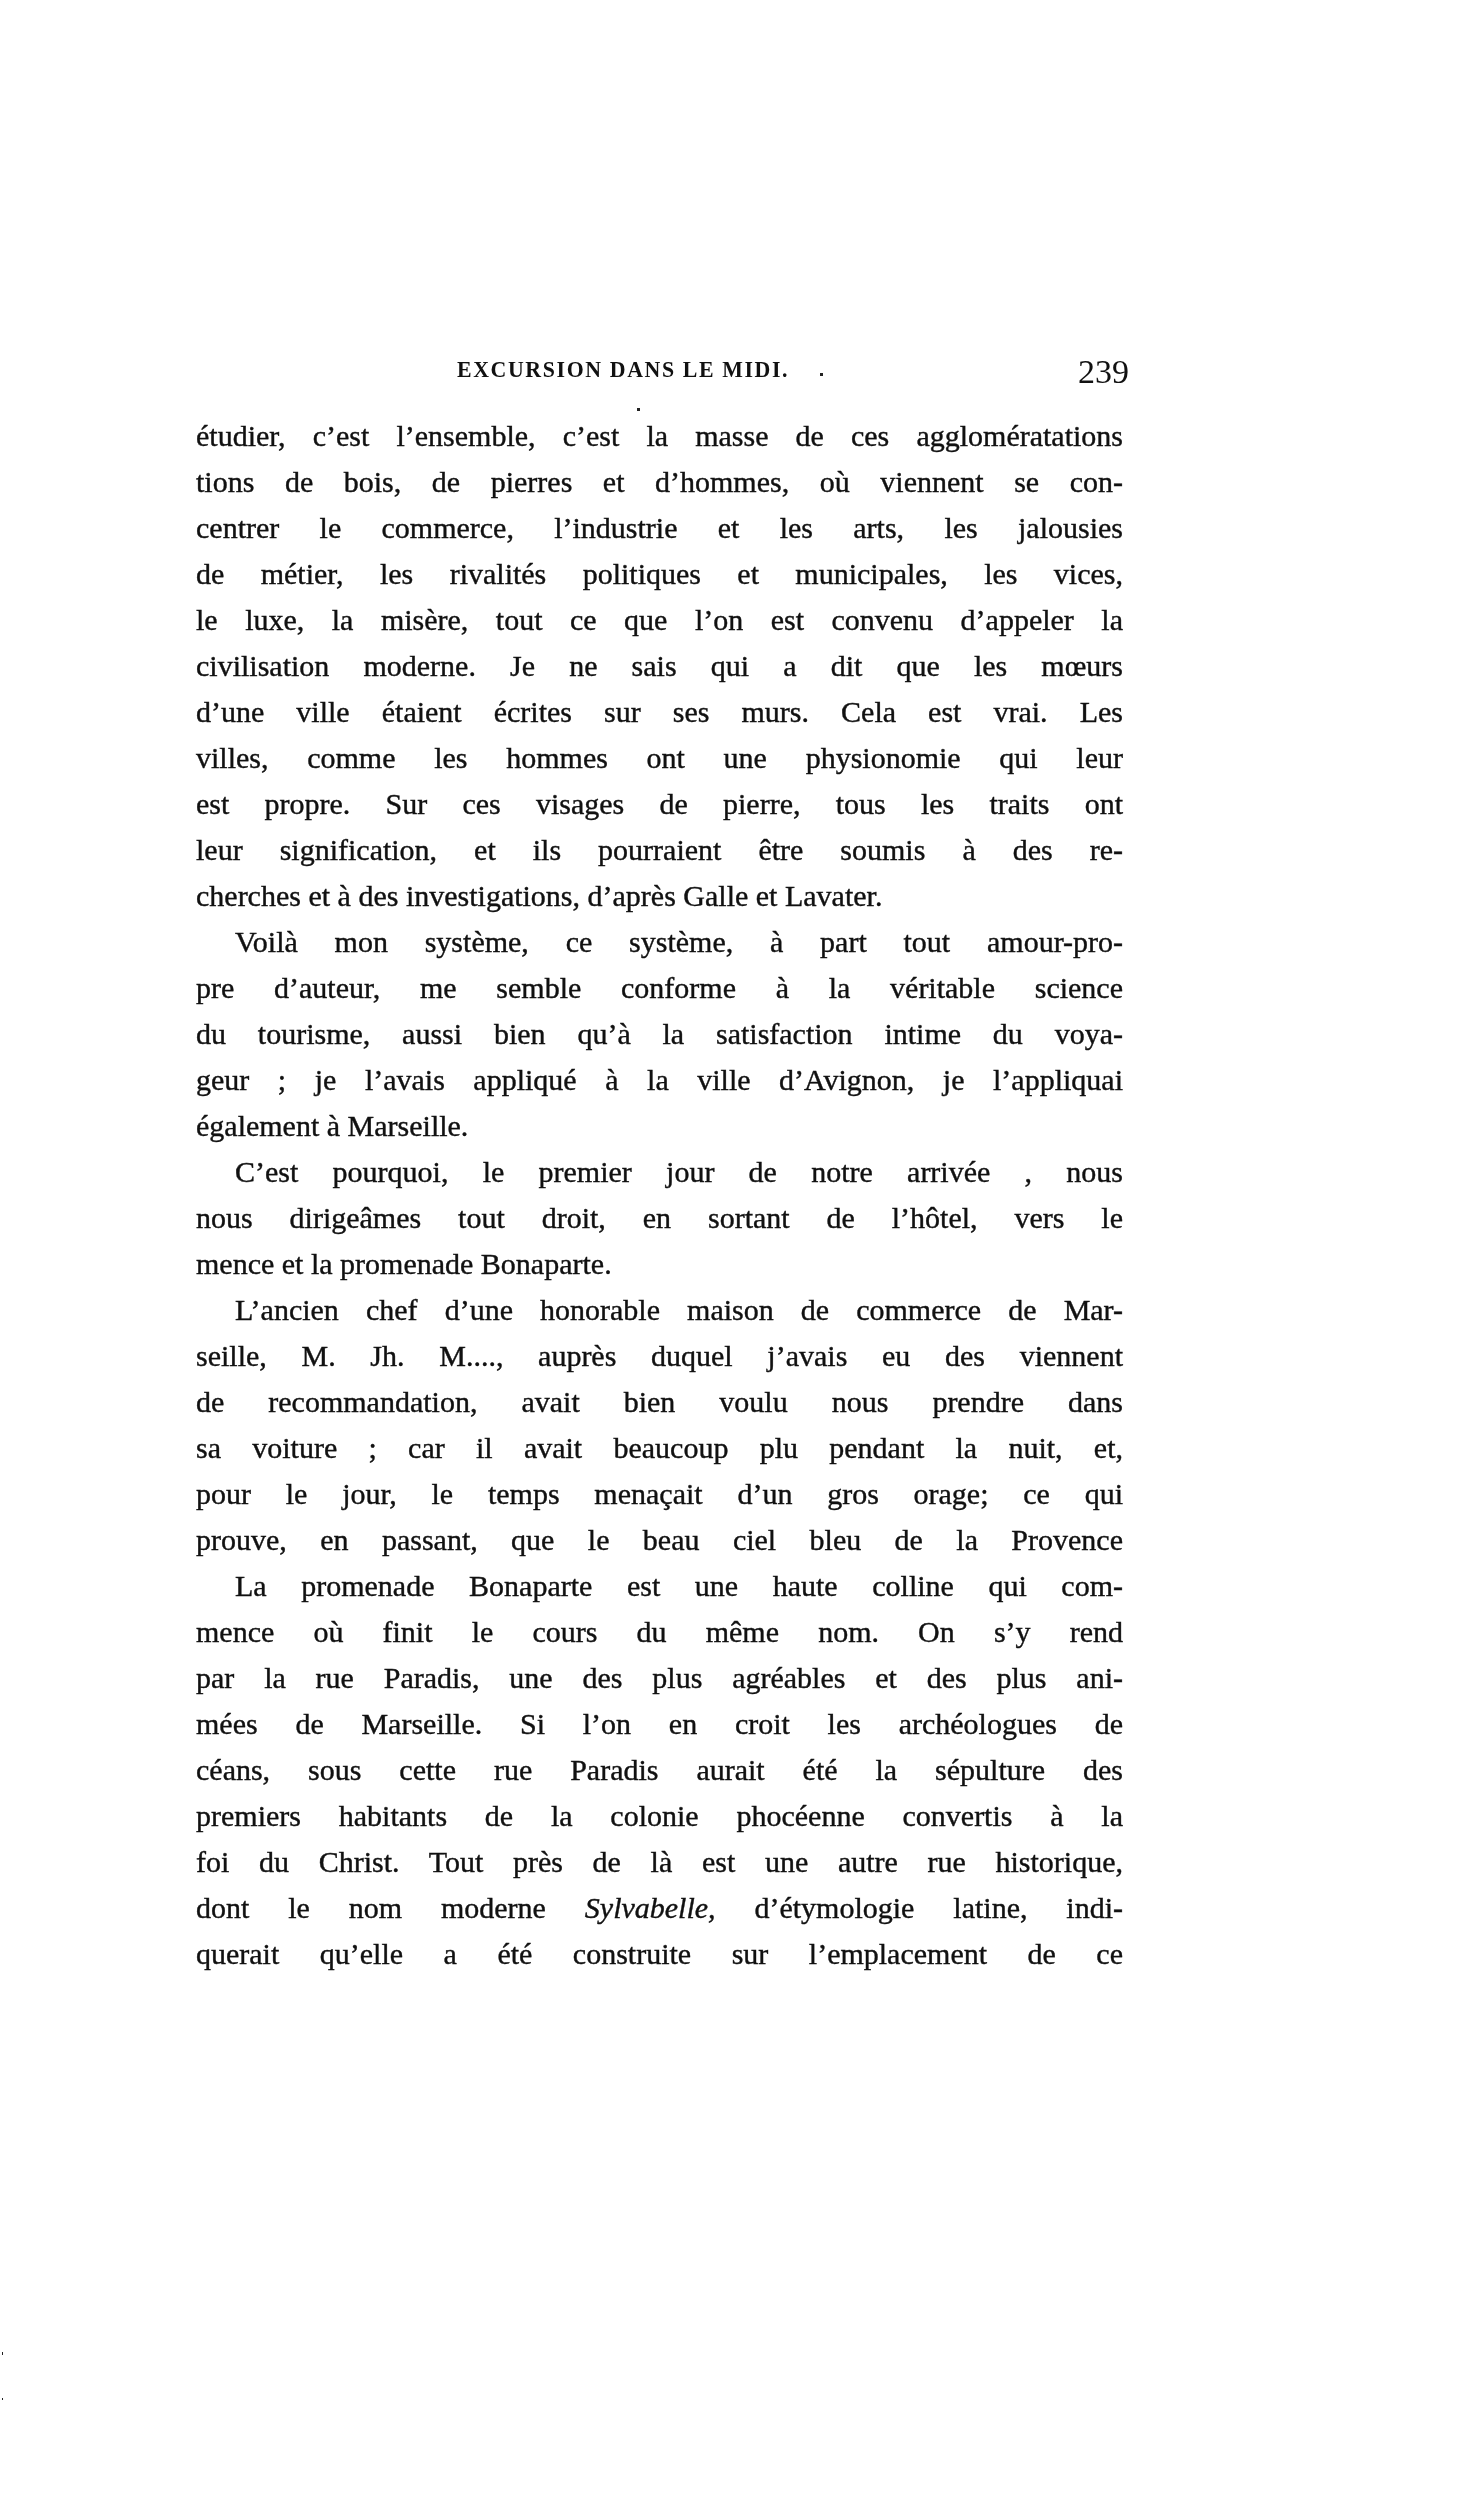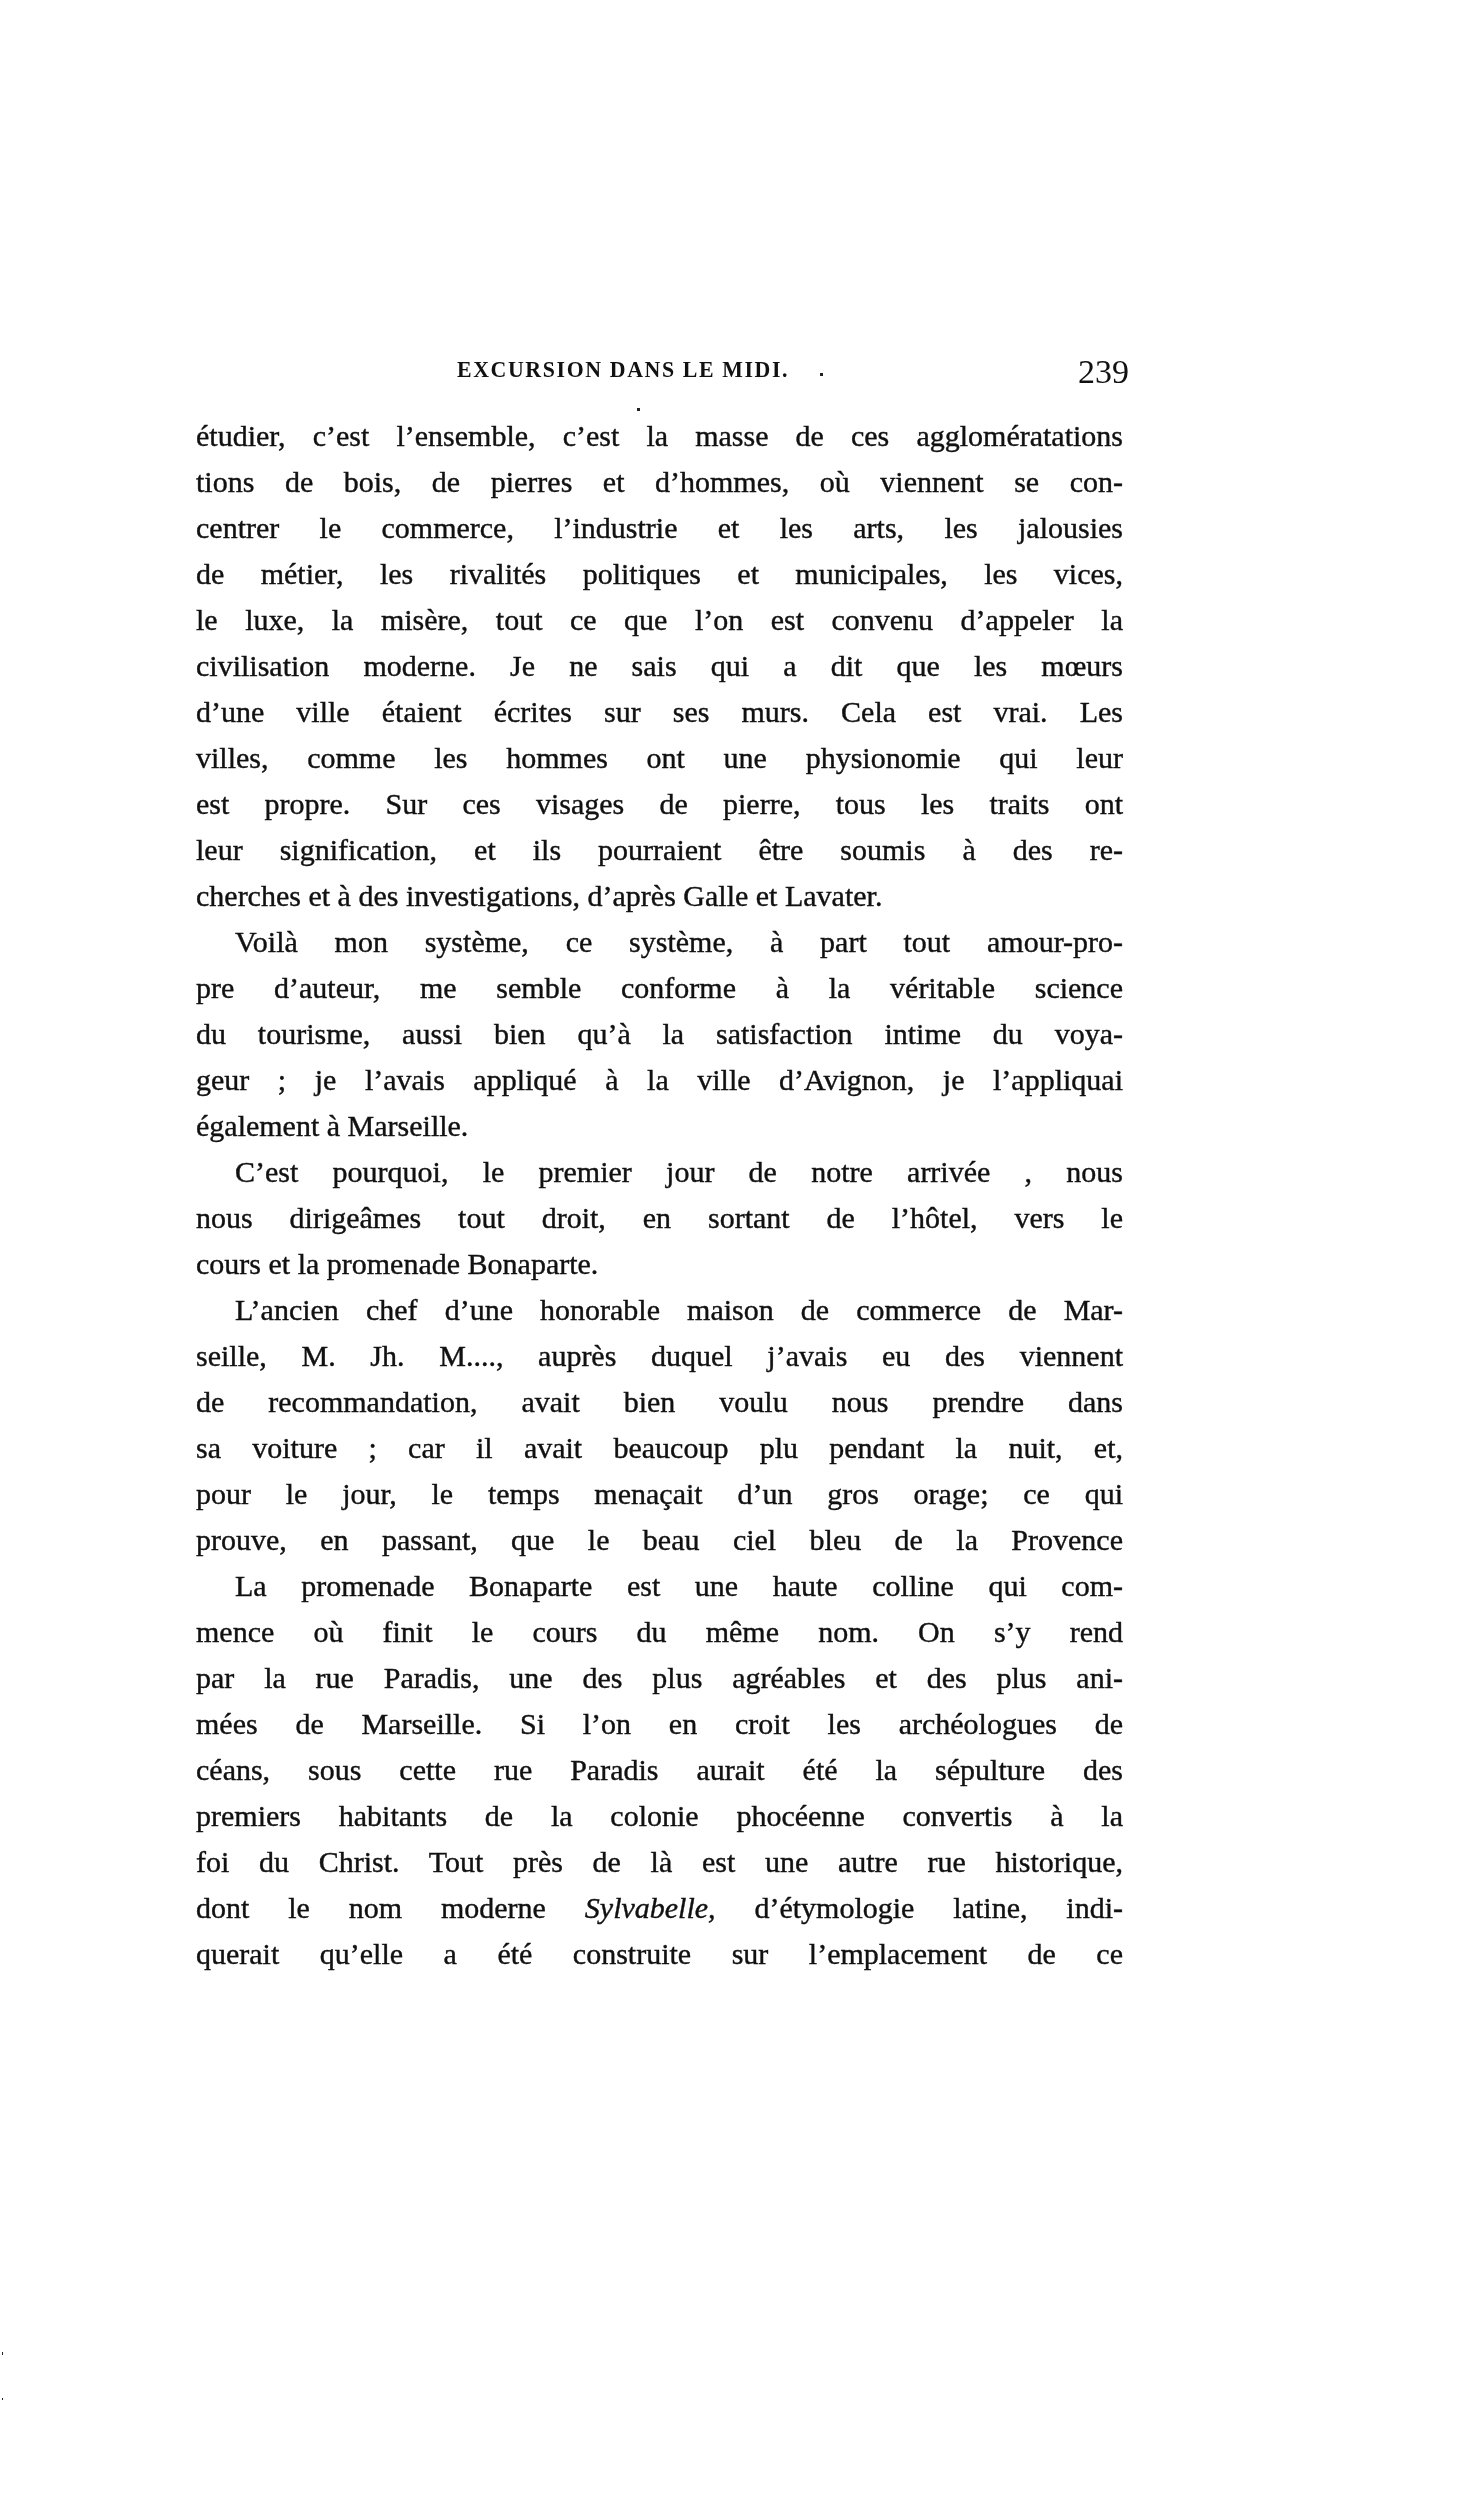--- a/index.html
+++ b/index.html
@@ -94,21 +94,21 @@
     <span class="line indent">Voilà mon système, ce système, à part tout amour-pro-</span>
     <span class="line">pre d’auteur, me semble conforme à la véritable science</span>
     <span class="line">du tourisme, aussi bien qu’à la satisfaction intime du voya-</span>
     <span class="line">geur ; je l’avais appliqué à la ville d’Avignon, je l’appliquai</span>
     <span class="line last">également à Marseille.</span>
   </div>
 
   <div>
     <span class="line indent">C’est pourquoi, le premier jour de notre arrivée , nous</span>
     <span class="line">nous dirigeâmes tout droit, en sortant de l’hôtel, vers le</span>
-    <span class="line last">cours et la promenade Bonaparte.</span>
+    <span class="line last">mence et la promenade Bonaparte.</span>
   </div>
 
   <div>
     <span class="line indent">L’ancien chef d’une honorable maison de commerce de Mar-</span>
     <span class="line">seille, M. Jh. M...., auprès duquel j’avais eu des viennent</span>
     <span class="line">de recommandation, avait bien voulu nous prendre dans</span>
     <span class="line">sa voiture ; car il avait beaucoup plu pendant la nuit, et,</span>
     <span class="line">pour le jour, le temps menaçait d’un gros orage; ce qui</span>
     <span class="line">prouve, en passant, que le beau ciel bleu de la Provence</span>
   </div>

